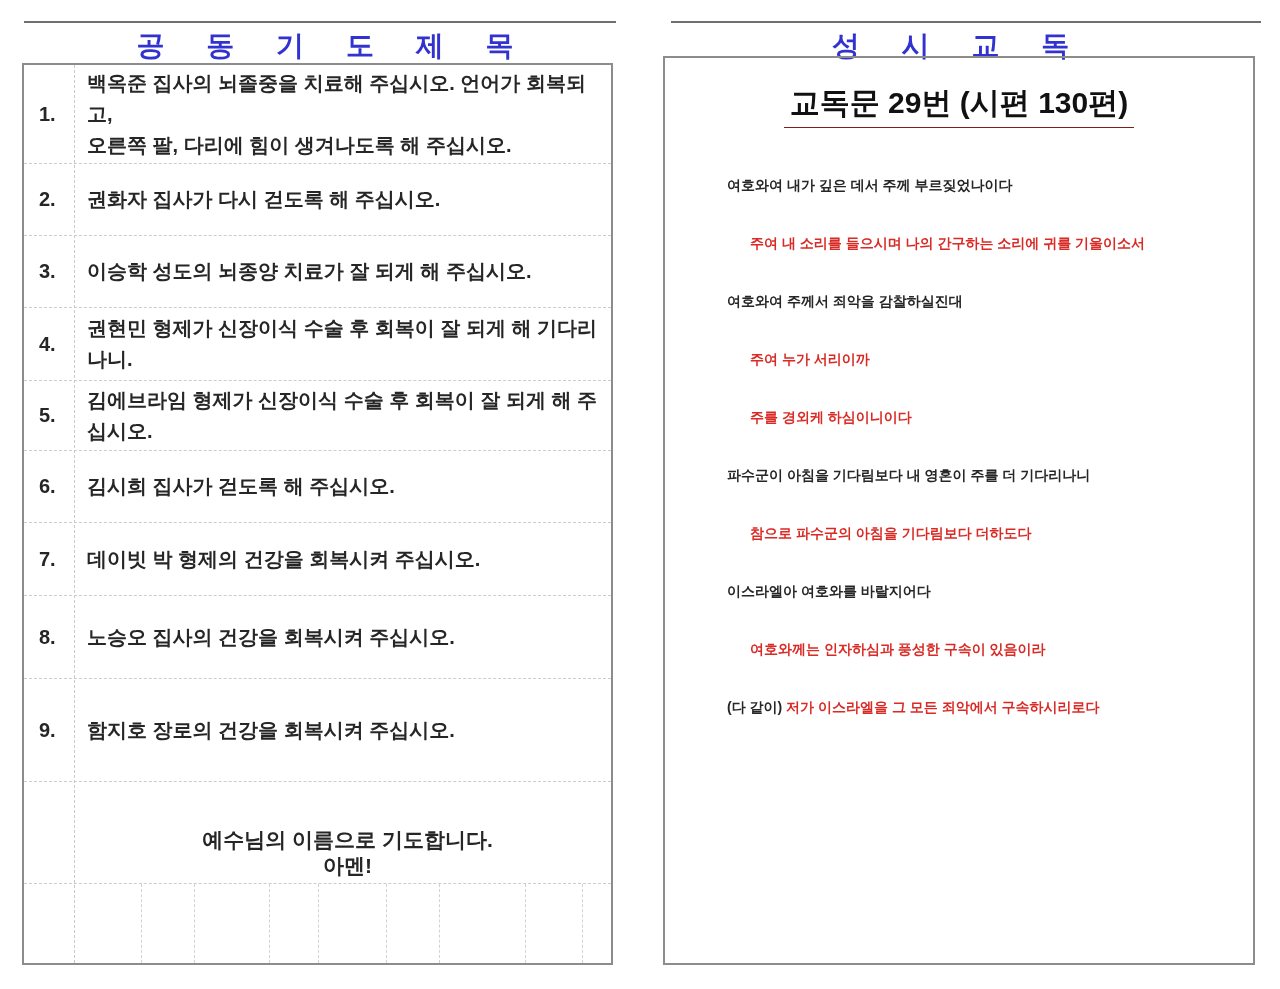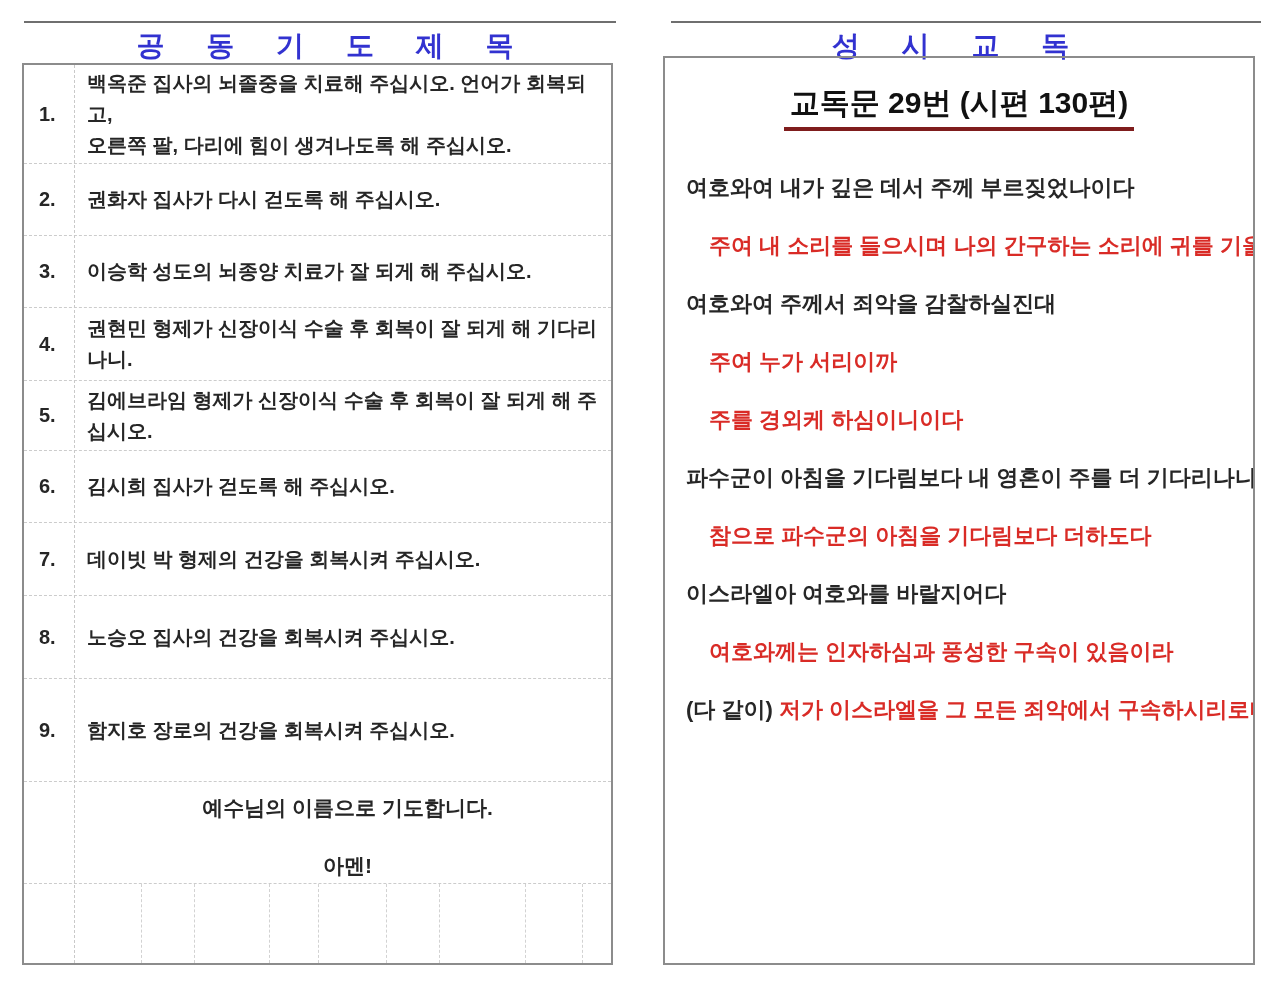--- a/index.html
+++ b/index.html
@@ -42,21 +42,21 @@
     font-size:20px;font-weight:600;color:#262626;
   }
   .prayer-text{
     flex:1;box-sizing:border-box;padding-left:13px;
     font-size:20px;font-weight:600;color:#262626;
     line-height:31px;white-space:pre-line;
   }
   .footer-row{
     flex:0 0 102px;box-sizing:border-box;border-bottom:1px dashed #cccccc;
     display:flex;flex-direction:column;justify-content:flex-end;
-    padding-bottom:4px;padding-left:60px;text-align:center;gap:32px;
+    padding-bottom:4px;padding-left:60px;text-align:center;
   }
   .footer-line{font-size:21px;font-weight:600;color:#262626;line-height:26px;}
   .grid-row{position:relative;flex:1 1 auto;}
   .grid-tick{position:absolute;top:0;bottom:0;width:0;border-left:1px dashed #d2d2d2;}
   .grid-tick:nth-child(1){left:117px;}
   .grid-tick:nth-child(2){left:170px;}
   .grid-tick:nth-child(3){left:245px;}
   .grid-tick:nth-child(4){left:294px;}
   .grid-tick:nth-child(5){left:362px;}
   .grid-tick:nth-child(6){left:415px;}
@@ -67,25 +67,26 @@
   .right-box{
     position:absolute;left:663px;top:56px;width:592px;height:909px;
     border:2px solid #8c8c8c;box-sizing:border-box;
     padding-top:28px;overflow:hidden;
   }
   .reading-heading{
     text-align:center;margin:0 0 46px 0;
   }
   .reading-heading span{
     display:inline-block;font-size:30px;font-weight:bold;color:#111111;
-    border-bottom:4px solid #7f1d1d;padding:0 6px 7px 6px;line-height:34px;
+    border-bottom:1px solid #7f1d1d;padding:0 6px 7px 6px;line-height:34px;
   }
   .reading-line{
-    font-size:22px;font-weight:600;line-height:22px;margin-bottom:36px;
+    font-size:14px;font-weight:600;line-height:22px;margin-bottom:36px;
     white-space:nowrap;
+    margin-left:41px;
   }
   .reading-line.call{color:#262626;padding-left:21px;}
   .reading-line.response{color:#d92b26;padding-left:44px;}
   .reading-line.final{color:#d92b26;padding-left:21px;}
   .reading-prefix{color:#262626;}
 </style>
 </head>
 <body>
 
 <div class="page">

